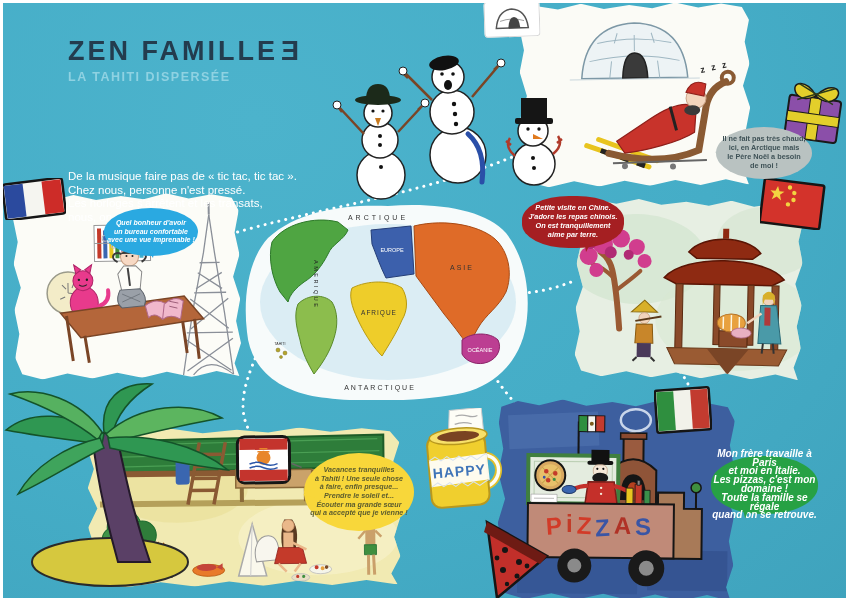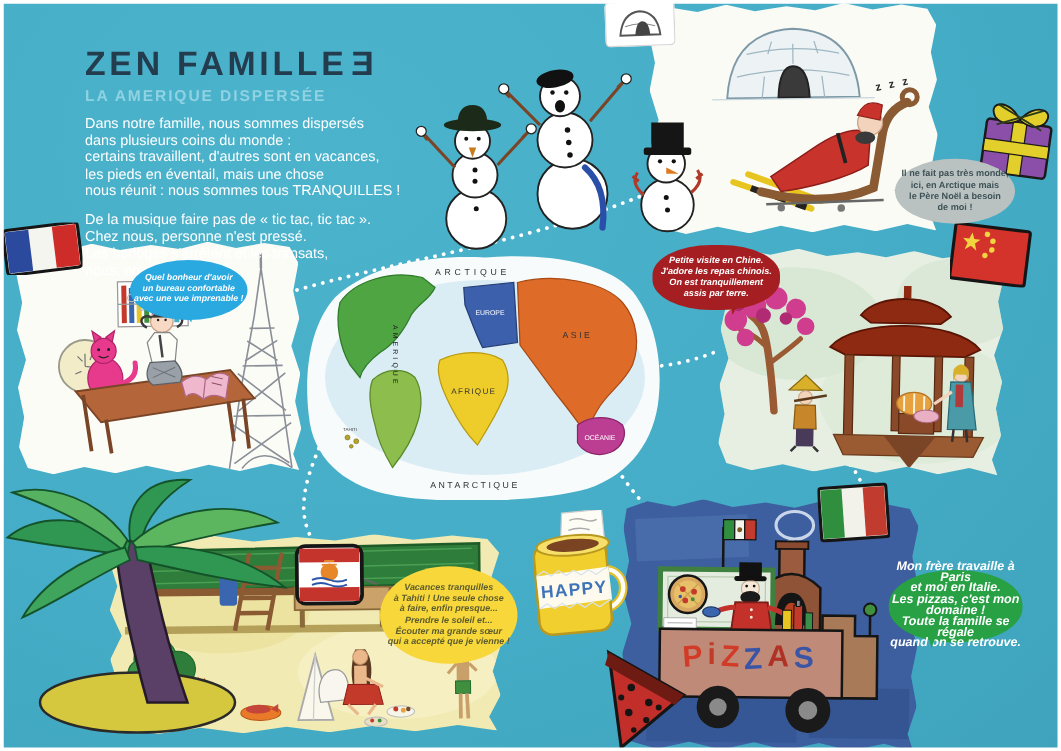--- a/index.html
+++ b/index.html
@@ -71,26 +71,21 @@
 
   .snore{position:absolute;left:700px;top:62px;z-index:4;font-size:9px;font-weight:700;
          color:#2a2a2a;letter-spacing:2px;transform:rotate(-12deg);}
 </style>
 </head>
 <body>
 
 <div class="page">
 
   <div class="title"><span>ZEN FAMILLE</span><span class="mirror">E</span></div>
-  <div class="subtitle">LA AMERIQUE DISPERSÉE</div>
-  <div class="intro p1">Dans notre famille, nous sommes dispersés
-dans plusieurs coins du monde :
-certains travaillent, d'autres sont en vacances,
-les pieds en éventail, mais une chose
-nous réunit : nous sommes tous TRANQUILLES !</div>
+  <div class="subtitle">LA TAHITI DISPERSÉE</div>
   <div class="intro p2">De la musique faire pas de « tic tac, tic tac ».
 Chez nous, personne n'est pressé.
 Les horloges s'arrêtent et les transats,
 nous, on aime ça !</div>
 
   <svg class="dots" viewBox="0 0 849 601">
     <g fill="none" stroke="#ffffff" stroke-width="3" stroke-linecap="round" stroke-dasharray="0.1 7">
       <path d="M 224,236 C 330,204 450,192 558,136"></path>
       <path d="M 420,270 C 470,300 530,300 576,280"></path>
       <path d="M 470,332 C 492,378 505,392 528,418"></path>
@@ -219,21 +214,21 @@
     <g transform="rotate(7 33 26)">
       <rect x="2" y="4" width="60" height="44" rx="2" fill="#d3332b" stroke="#151515" stroke-width="2.5"></rect>
       <polygon points="16,10 18,15 23,15 19,18.5 20.7,24 16,20.6 11.3,24 13,18.5 9,15 14,15" fill="#f2d441"></polygon>
       <circle cx="28" cy="10" r="2.2" fill="#f2d441"></circle>
         <circle cx="33" cy="15" r="2.2" fill="#f2d441"></circle>
       <circle cx="33" cy="22" r="2.2" fill="#f2d441"></circle>
         <circle cx="28" cy="27" r="2.2" fill="#f2d441"></circle>
     </g>
   </svg>
 
-  <div class="bubble b-arctic"><span>Il ne fait pas très monde,
+  <div class="bubble b-arctic"><span>Il ne fait pas très chaud,
 ici, en Arctique mais
 le Père Noël a besoin
 de moi !</span></div>
 
   <div class="card torn card-paris">
     <svg viewBox="0 0 226 184">
       <g stroke="#8a8f98" fill="none" stroke-width="1.3">
         <path d="M 196,22 L 190,60 L 178,120 L 168,182"></path>
         <path d="M 196,22 L 201,60 L 210,120 L 218,182"></path>
         <path d="M 186,70 L 206,70 M 180,100 L 212,100 M 172,140 L 218,140"></path>
@@ -357,21 +352,21 @@
         <path d="M 61,125 L 77,125 L 78,144 L 60,144 Z" fill="#c8862a" stroke="#8a5a10" stroke-width="1"></path>
         <rect x="62" y="144" width="14" height="14" fill="#4a3a5a"></rect>
         <path d="M 62,158 L 58,162 M 76,158 L 80,162" stroke="#333" stroke-width="2"></path>
       </g>
     </svg>
   </div>
 
   <div class="bubble b-china"><span>Petite visite en Chine.
 J'adore les repas chinois.
 On est tranquillement
-assis par terre.</span></div>
+aime par terre.</span></div>
 
   <svg class="decor" style="left:421px;top:408px;width:88px;height:106px;" viewBox="0 0 88 106">
     <g transform="rotate(-2 44 53)">
       <path d="M 30,2 L 62,0 L 64,30 L 28,32 Z" fill="#fdfdf6" stroke="#ccc" stroke-width="1"></path>
       <path d="M 36,8 Q 42,6 48,8 Q 54,10 58,8 M 35,16 Q 43,13 52,16 M 36,24 Q 44,21 54,24" fill="none" stroke="#aaa" stroke-width="1.2"></path>
       <path d="M 64,48 C 82,50 82,76 62,80" fill="none" stroke="#e0be2a" stroke-width="7"></path>
       <path d="M 64,48 C 82,50 82,76 62,80" fill="none" stroke="#fdfdf6" stroke-width="3.5"></path>
       <rect x="8" y="26" width="58" height="72" rx="10" fill="#f0cf2e" stroke="#b8981e" stroke-width="2" transform="rotate(-3 37 62)"></rect>
       <ellipse cx="38" cy="28" rx="29" ry="8" fill="#f7e06a" stroke="#b8981e" stroke-width="1.5" transform="rotate(-3 38 28)"></ellipse>
       <ellipse cx="38" cy="28" rx="21" ry="5" fill="#7a4322" transform="rotate(-3 38 28)"></ellipse>

